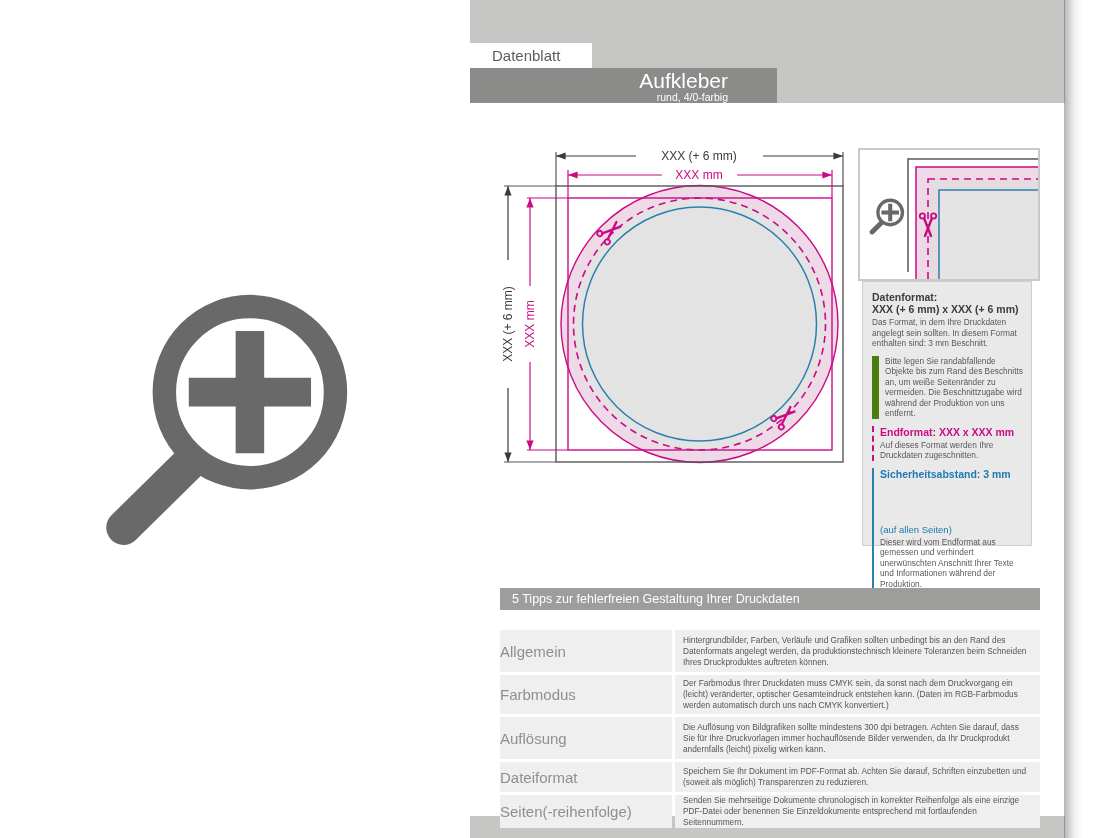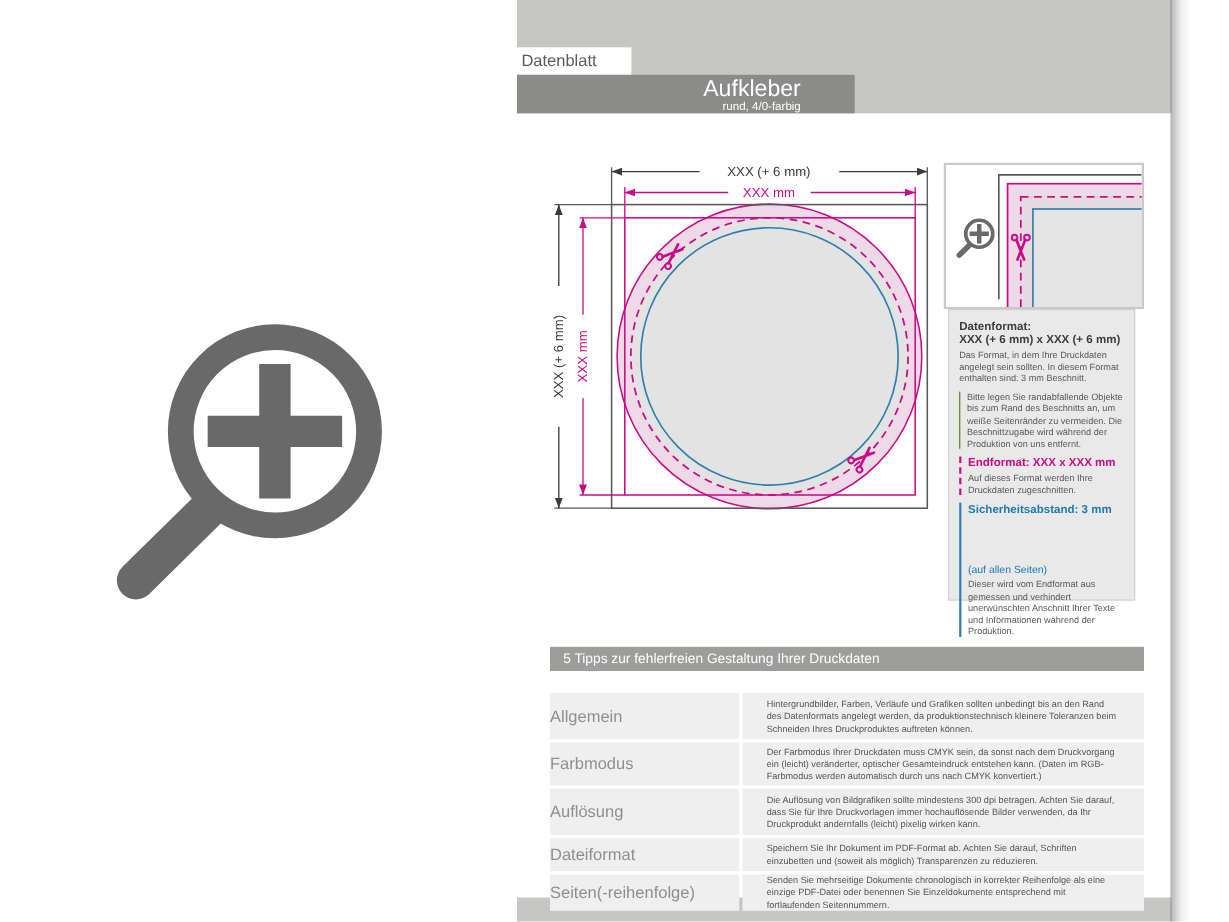--- a/index.html
+++ b/index.html
@@ -7,21 +7,21 @@
   #stage{position:relative;width:1117px;height:838px;background:#ffffff;overflow:hidden;}
 
   
   .sheet-shadow{position:absolute;left:1064px;top:0;width:18px;height:838px;
     background:linear-gradient(to right, rgba(90,90,90,.45), rgba(120,120,120,.12) 55%, rgba(255,255,255,0));}
   .band-top{position:absolute;left:470px;top:0;width:595px;height:103px;background:#c6c6c5;}
   .band-bottom{position:absolute;left:470px;top:816px;width:595px;height:22px;background:#c6c6c5;}
   .sheet-body{position:absolute;left:470px;top:103px;width:595px;height:713px;background:#ffffff;}
 
   
-  .tab-datenblatt{position:absolute;left:452px;top:43px;width:122px;height:25px;background:#ffffff;
+  .tab-datenblatt{position:absolute;left:470px;top:43px;width:122px;height:25px;background:#ffffff;
     color:#5b5b5b;font-size:15px;line-height:25px;padding-left:22px;}
   .bar-title{position:absolute;left:470px;top:68px;width:307px;height:35px;background:#8b8b89;
     color:#ffffff;text-align:right;padding-right:49px;}
   .bar-title .t1{font-size:21px;line-height:23px;margin-top:1px;}
   .bar-title .t2{font-size:10.5px;line-height:11px;}
 
   
   .watermark{position:absolute;left:95px;top:278px;}
 
   
@@ -31,36 +31,36 @@
   
   .detailbox{position:absolute;left:858px;top:148px;width:182px;height:133px;background:#ffffff;
     border:2px solid #c9c9c9;overflow:hidden;}
 
   
   .infopanel{position:absolute;left:862px;top:281px;width:170px;height:265px;background:#e9e9e9;
     border:1px solid #cfcfcf;padding:9px 8px 8px 9px;color:#58585a;}
   .infopanel .h{font-size:10.5px;font-weight:bold;color:#3c3c3e;line-height:12px;}
   .infopanel .body{font-size:8.3px;line-height:10.5px;margin-top:2px;}
   .blk{margin-bottom:7px;}
-  .blk-magenta{border-left:1px solid #4d7c0f;padding-left:6px;}
+  .blk-magenta{border-left:7px solid #4d7c0f;padding-left:6px;}
   .blk-magenta-dash{border-left:2px dashed #cb0a86;padding-left:6px;}
   .blk-blue{border-left:2px solid #2e7fad;padding-left:6px;}
   .h-magenta{font-size:10.5px;font-weight:bold;color:#cb0a86;line-height:12px;}
   .h-blue{font-size:10.5px;font-weight:bold;color:#1d7ab0;line-height:12px;}
   .sub-blue{font-size:9.5px;color:#1d7ab0;line-height:11px;margin-top:44px;}
 
   
   .tips{position:absolute;left:500px;top:588px;width:540px;}
   .tips-header{background:#9d9d9c;color:#ffffff;font-size:12.5px;height:22px;line-height:22px;
     padding-left:12px;margin-bottom:20px;}
   .tips-row{display:flex;margin-bottom:3px;}
   .tips-label{width:172px;background:#efefef;color:#8f8f8f;font-size:15px;
     display:flex;align-items:center;padding-left:0;margin-right:3px;}
   .tips-text{flex:1;background:#efefef;color:#555557;font-size:8.3px;line-height:11px;
-    padding:5px 22px;display:flex;align-items:center;}
+    padding:5px 8px;display:flex;align-items:center;}
 </style>
 </head>
 <body>
 
 <div id="stage">
 
   <svg width="0" height="0" style="position:absolute">
     <defs>
       <symbol id="mag" viewBox="0 0 260 265">
         <circle cx="152" cy="112" r="84" fill="none" stroke="#696969" stroke-width="23"></circle>

